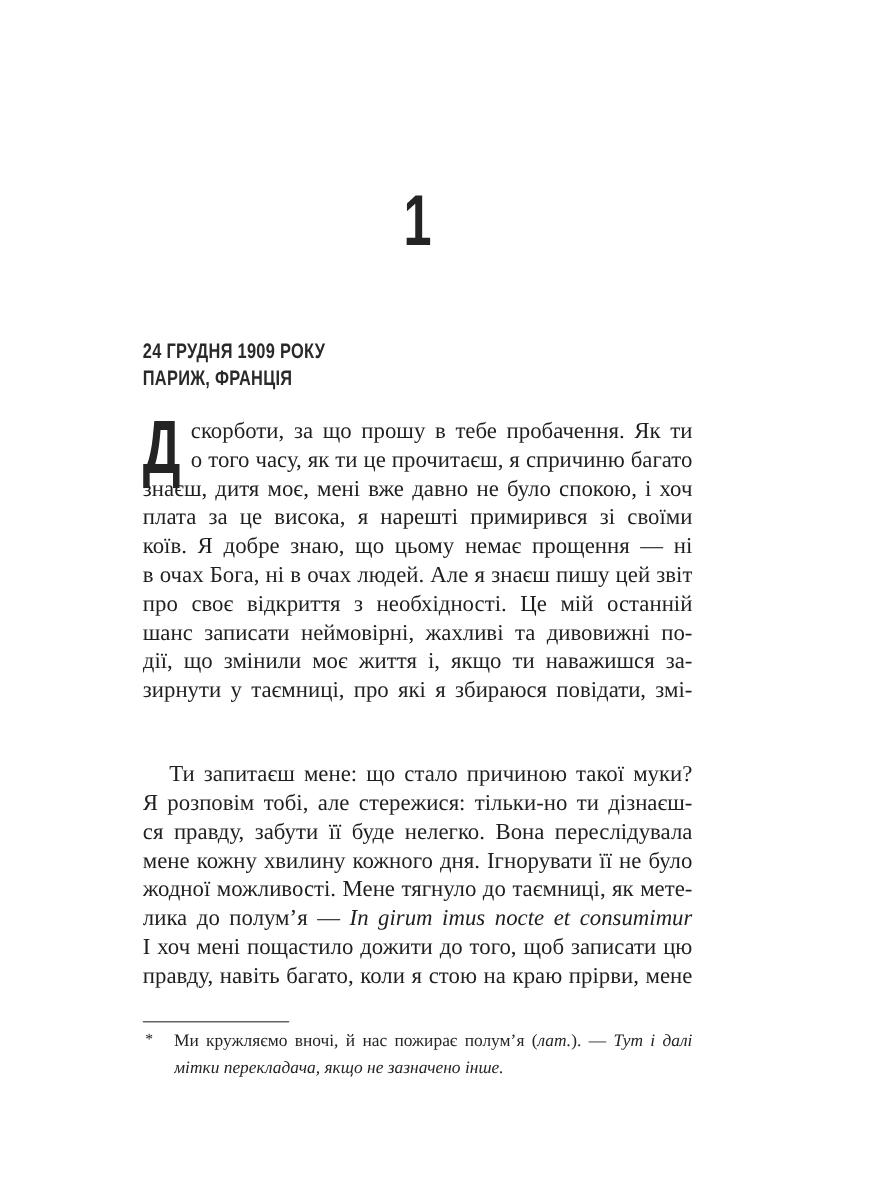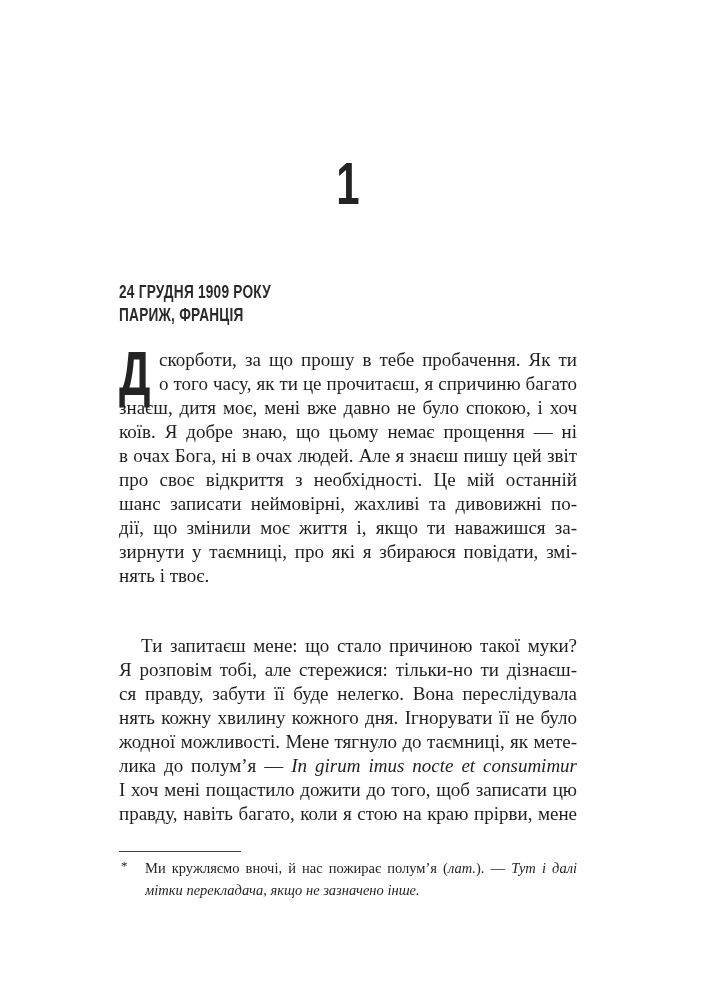--- a/index.html
+++ b/index.html
@@ -53,33 +53,33 @@
     <div>24 ГРУДНЯ 1909 РОКУ</div>
     <div>ПАРИЖ, ФРАНЦІЯ</div>
   </div>
 
   <div class="body-text">
     <div class="para">
       <span class="dropcap">Д</span>
     <div class="line"><span>скорботи, за що прошу в тебе пробачення. Як ти</span></div>
         <div class="line"><span>о того часу, як ти це прочитаєш, я спричиню багато</span></div>
         <div class="line"><span>знаєш, дитя моє, мені вже давно не було спокою, і хоч</span></div>
+        <div class="line"><span>плата за це висока, я нарешті примирився зі своїми</span></div>
         <div class="line"><span>коїв. Я добре знаю, що цьому немає прощення — ні</span></div>
         <div class="line"><span>в очах Бога, ні в очах людей. Але я знаєш пишу цей звіт</span></div>
         <div class="line"><span>про своє відкриття з необхідності. Це мій останній</span></div>
         <div class="line"><span>шанс записати неймовірні, жахливі та дивовижні по-</span></div>
         <div class="line"><span>дії, що змінили моє життя і, якщо ти наважишся за-</span></div>
         <div class="line"><span>зирнути у таємниці, про які я збираюся повідати, змі-</span></div>
-        <div class="line end"><span>нять і твоє.</span></div>
       </div>
     <div class="para">
         <div class="line indent"><span>Ти запитаєш мене: що стало причиною такої муки?</span></div>
         <div class="line"><span>Я розповім тобі, але стережися: тільки-но ти дізнаєш-</span></div>
         <div class="line"><span>ся правду, забути її буде нелегко. Вона переслідувала</span></div>
-        <div class="line"><span>нять кожну хвилину кожного дня. Ігнорувати її не було</span></div>
+        <div class="line"><span>мене кожну хвилину кожного дня. Ігнорувати її не було</span></div>
         <div class="line"><span>жодної можливості. Мене тягнуло до таємниці, як мете-</span></div>
         <div class="line"><span>лика до полум’я — </span><em>In girum imus nocte et consumimur igni</em></div>
         <div class="line"><span>І хоч мені пощастило дожити до того, щоб записати цю</span></div>
         <div class="line"><span>правду, навіть багато, коли я стою на краю прірви, мене</span></div>
       </div>
   </div>
 
   <div class="footnote">
     <div class="fn-rule"></div>
     <div class="fn-body">

